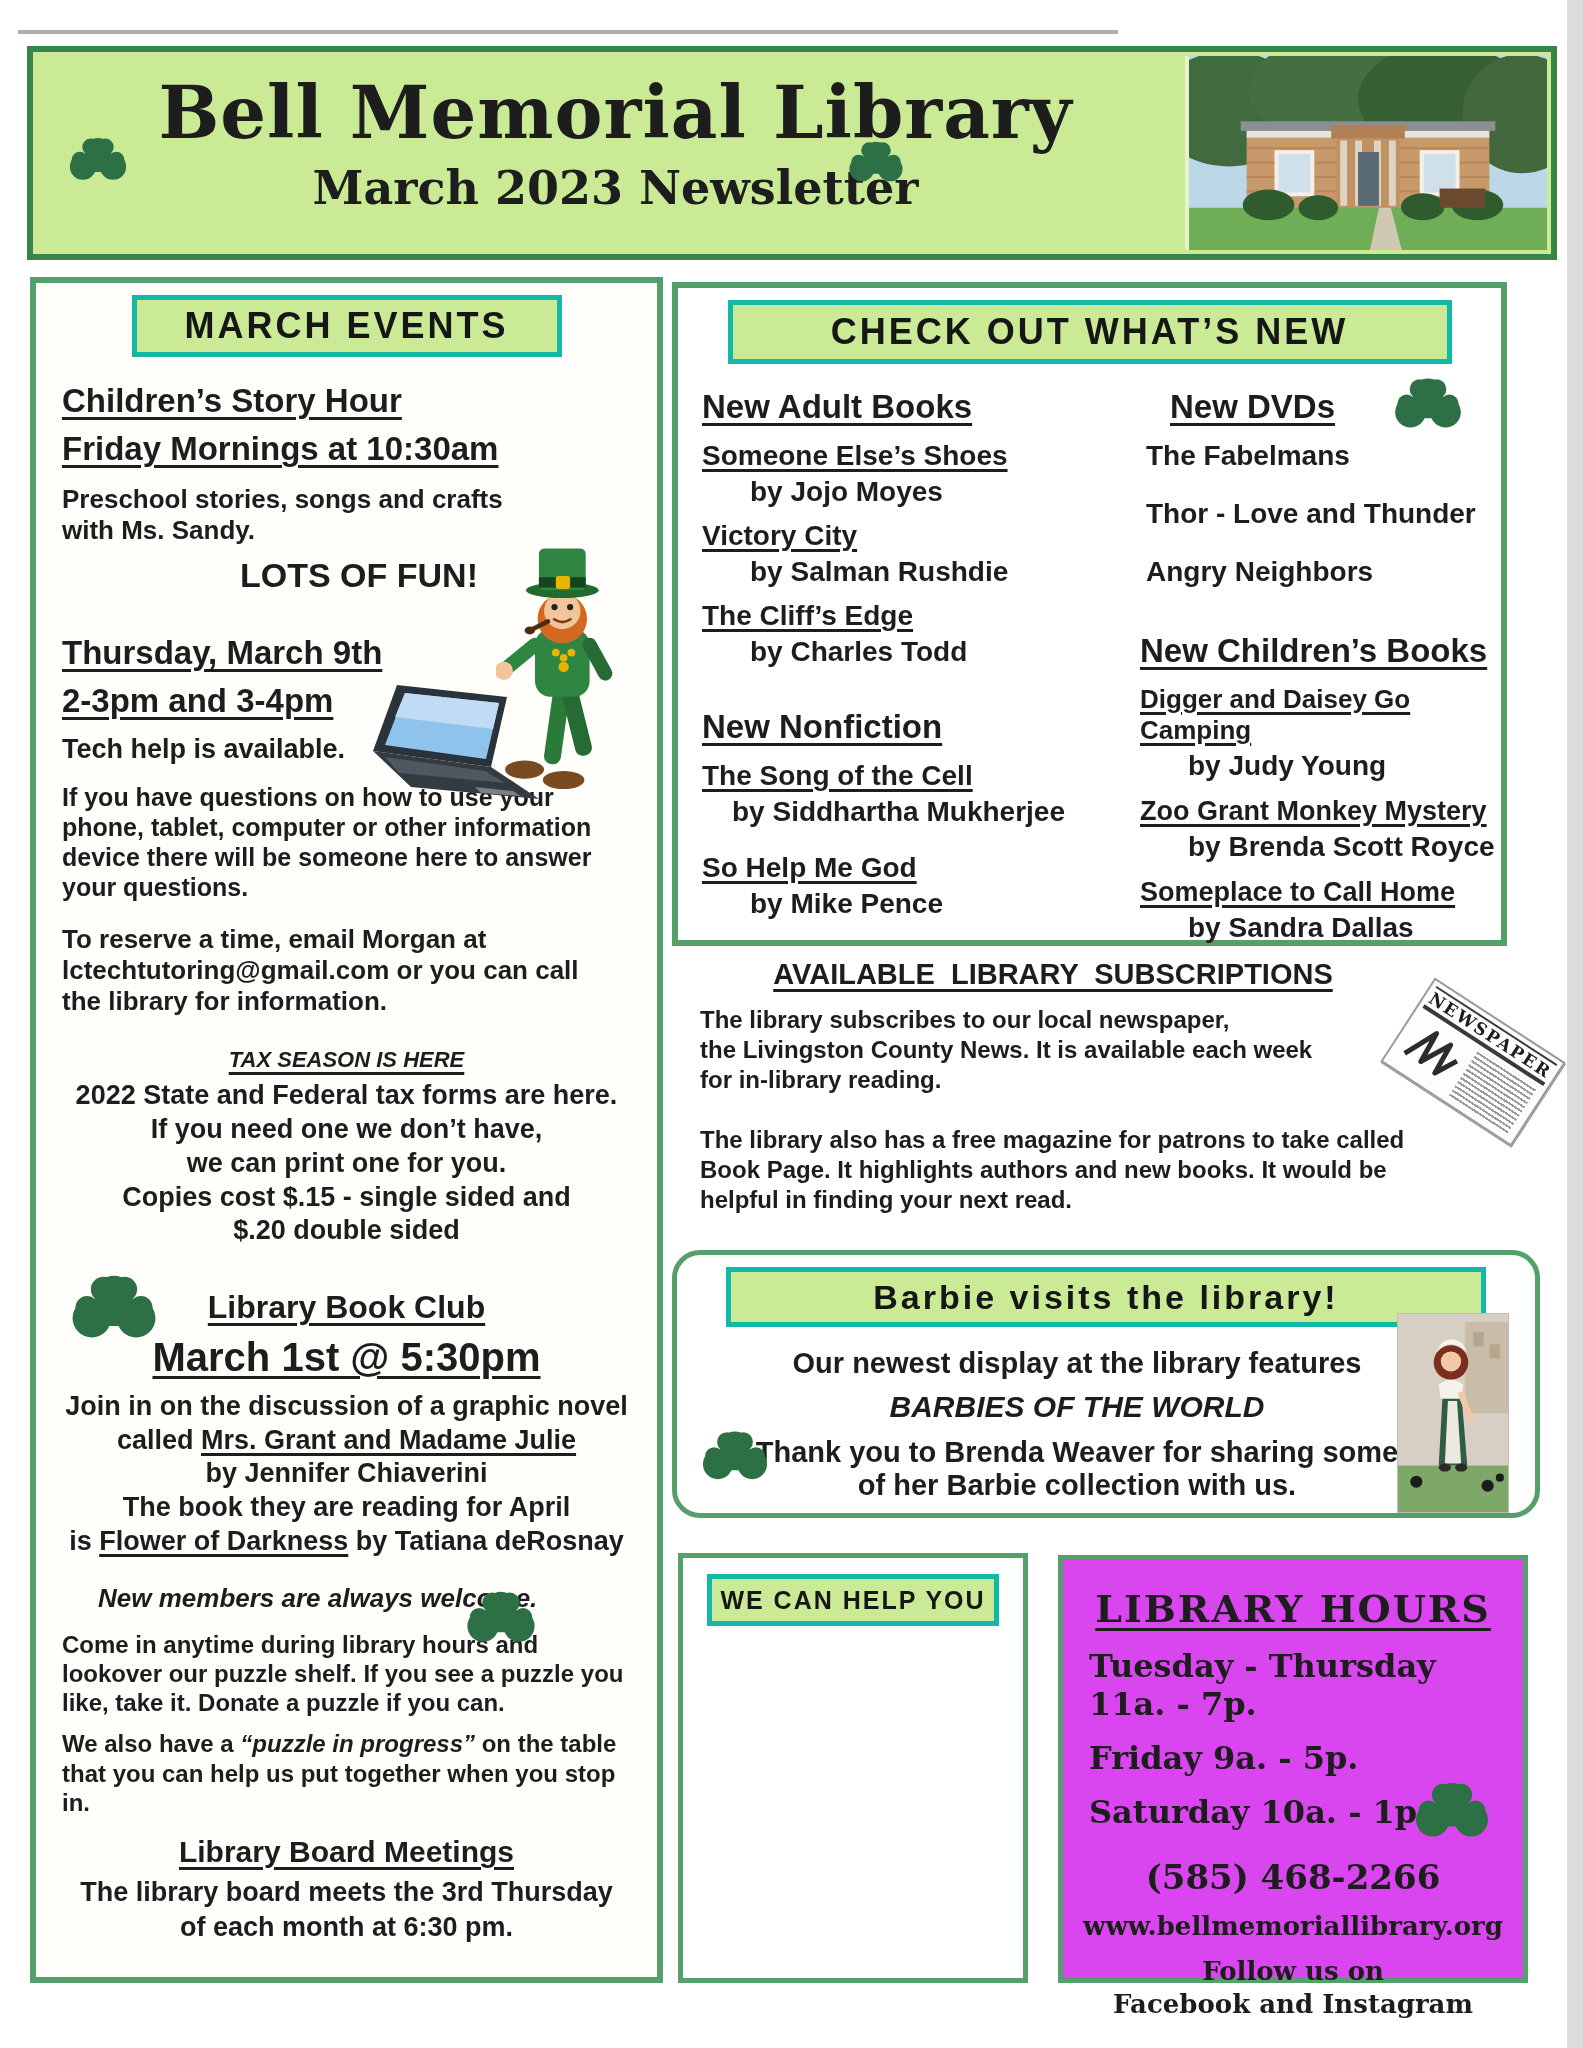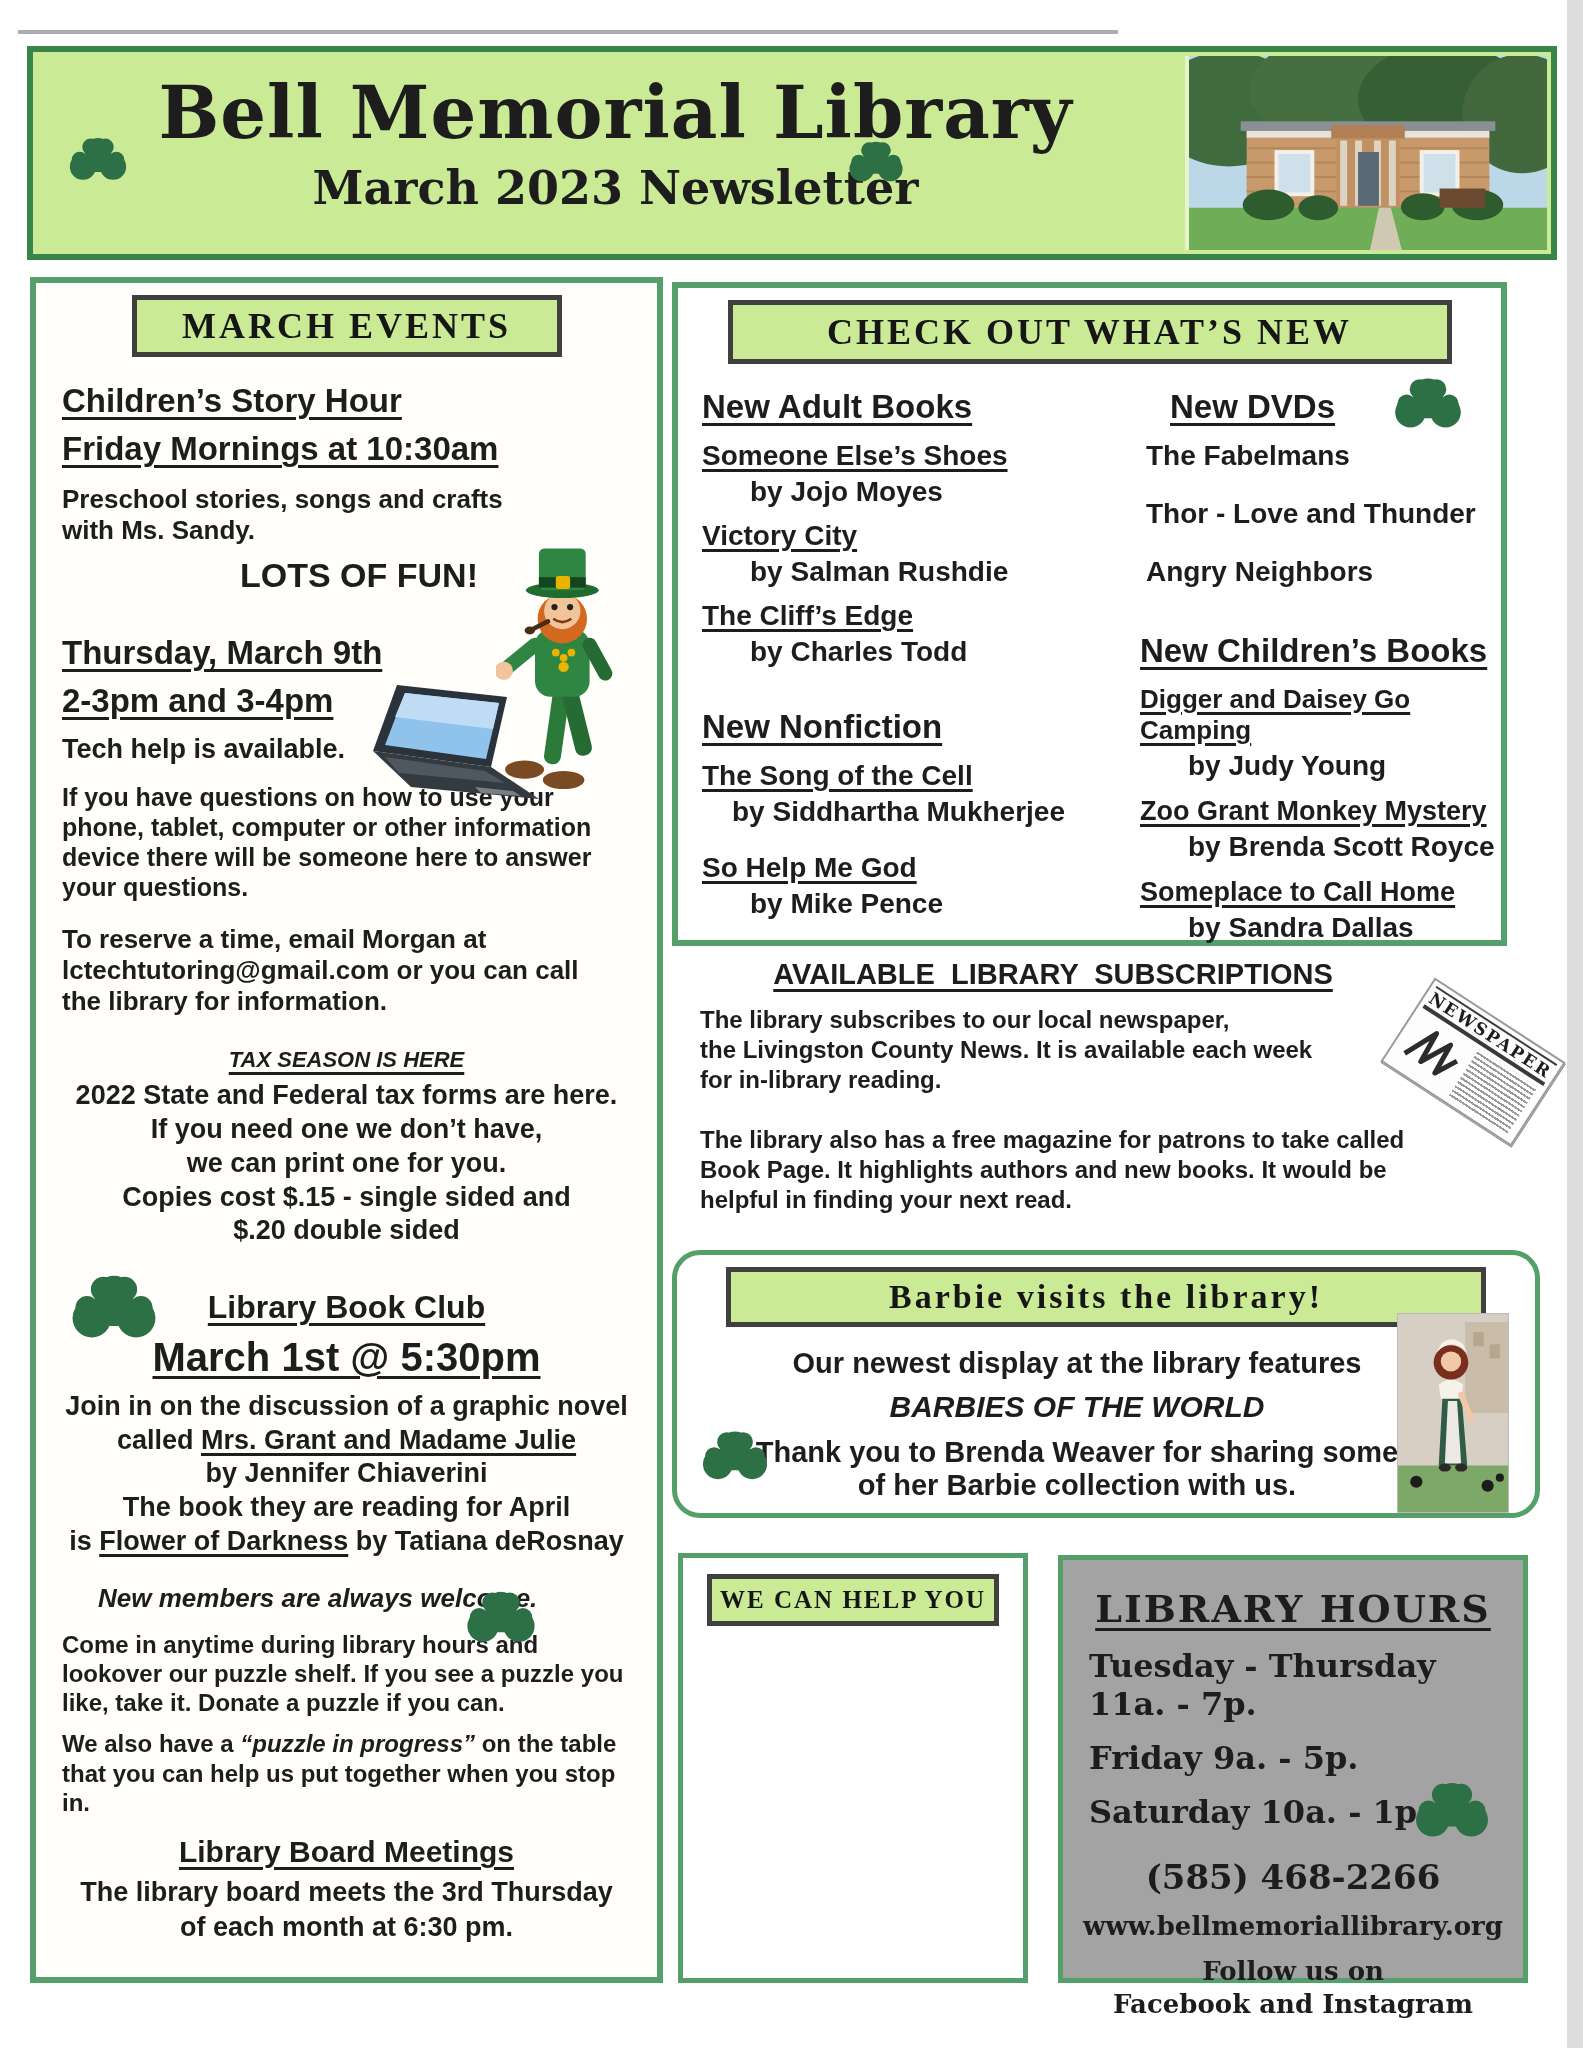--- a/index.html
+++ b/index.html
@@ -3,23 +3,23 @@
 <meta charset="utf-8">
 <style>
   html,body{margin:0;padding:0;background:#e9e9e9;}
   .page{position:relative;width:1583px;height:2048px;background:#ffffff;overflow:hidden;
         font-family:"Liberation Sans",sans-serif;color:#1d1d1d;}
   .scan-edge{position:absolute;right:0;top:0;width:16px;height:100%;background:#dcdcdc;}
   .scan-mark{position:absolute;left:18px;top:30px;width:1100px;height:4px;background:#6a6a6a;opacity:.55;}
 
   
   .gbox{position:absolute;background:#ffffff;border:6px solid #55a06a;box-sizing:border-box;}
-  .banner{background:#cbea96;border:5px solid #404040;box-sizing:border-box;
+  .banner{background:#cbea96;border:5px solid #14b8a6;box-sizing:border-box;
           display:flex;align-items:center;justify-content:center;
-          font-family:Liberation Serif, serif;font-weight:900;letter-spacing:3px;color:#161616;}
+          font-family:Liberation Sans, sans-serif;font-weight:900;letter-spacing:3px;color:#161616;}
 
   
   .header-box{position:absolute;left:27px;top:46px;width:1530px;height:214px;
               background:#cbea96;border:6px solid #38854a;box-sizing:border-box;}
   .header-text{position:absolute;left:0;top:0;width:1165px;text-align:center;}
   .header-title{font-family:"DejaVu Serif",serif;font-weight:900;font-size:72px;margin-top:18px;letter-spacing:1px;}
   .header-sub{font-family:"DejaVu Serif",serif;font-weight:900;font-size:46px;margin-top:6px;}
   .sham{position:absolute;}
   .photo{position:absolute;right:4px;top:4px;width:358px;height:194px;border-left:4px solid #e7f3c8;}
 
@@ -78,21 +78,21 @@
 
   
   .help-box{left:678px;top:1553px;width:350px;height:430px;border-width:5px;}
   .banner.help{margin:16px auto 0;width:292px;height:52px;font-size:25px;letter-spacing:2px;}
   .help-qa{padding:0 24px;}
   .help-q{font-size:26px;font-weight:bold;margin:26px 0 0;
           text-decoration:underline;text-decoration-thickness:3px;text-underline-offset:4px;}
   .help-a{font-size:25px;font-weight:bold;line-height:1.25;margin:8px 0 0;}
 
   
-  .hours-box{left:1058px;top:1555px;width:470px;height:428px;border-width:5px;background:#a3a3a3;}
+  .hours-box{left:1058px;top:1555px;width:470px;height:428px;border-width:5px;background:#d946ef;}
   .hours-title{text-align:center;font-family:"DejaVu Serif",serif;font-weight:900;font-size:38px;
                letter-spacing:2px;margin:26px 0 0;
                text-decoration:underline;text-decoration-thickness:3px;text-underline-offset:6px;}
   .hours-line{font-family:"DejaVu Serif",serif;font-weight:bold;font-size:32px;margin:16px 0 0 26px;}
   .hours-phone{font-family:"DejaVu Serif",serif;font-weight:900;font-size:34px;text-align:center;margin:26px 0 0;}
   .hours-web{font-family:"DejaVu Serif",serif;font-weight:900;font-size:26px;text-align:center;margin:14px 0 0;}
   .hours-follow{font-family:"DejaVu Serif",serif;font-weight:bold;font-size:26px;text-align:center;line-height:1.25;margin:14px 0 0;}
 
   
   .npaper{position:absolute;left:1395px;top:1012px;width:152px;height:96px;background:#fdfdfd;

